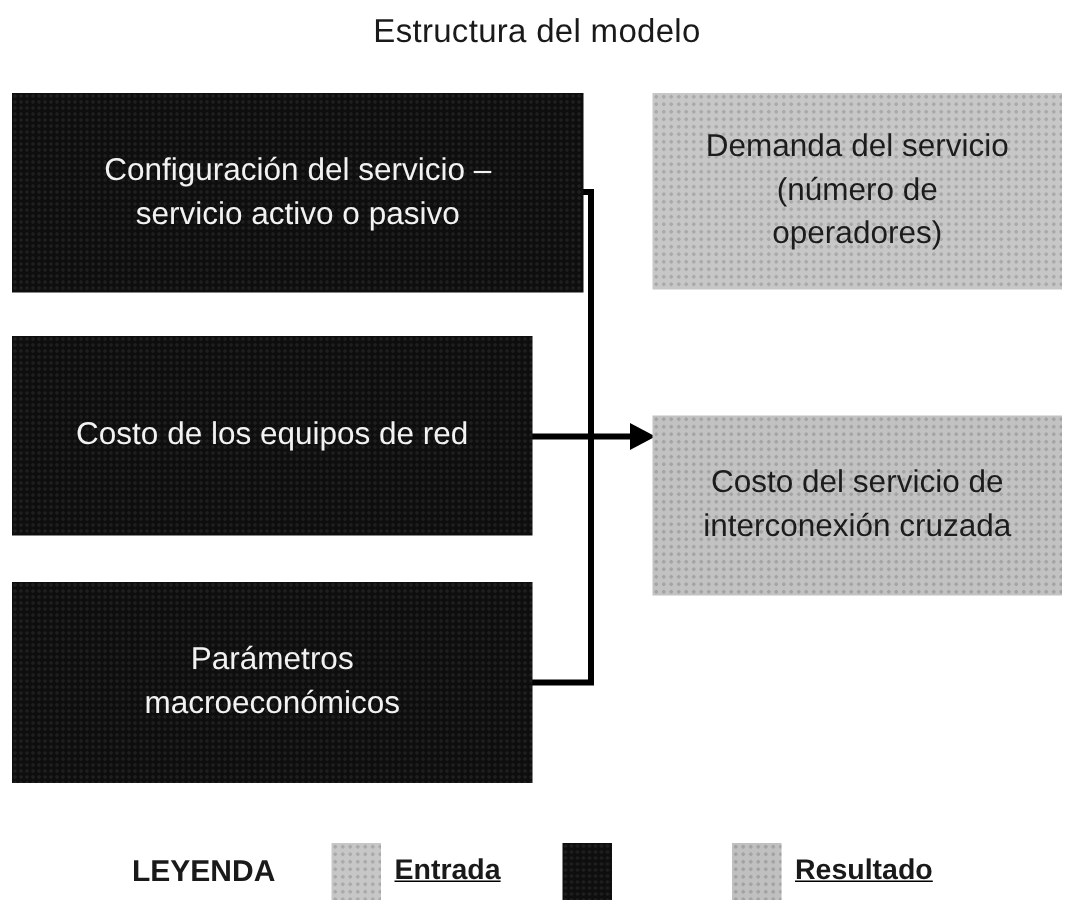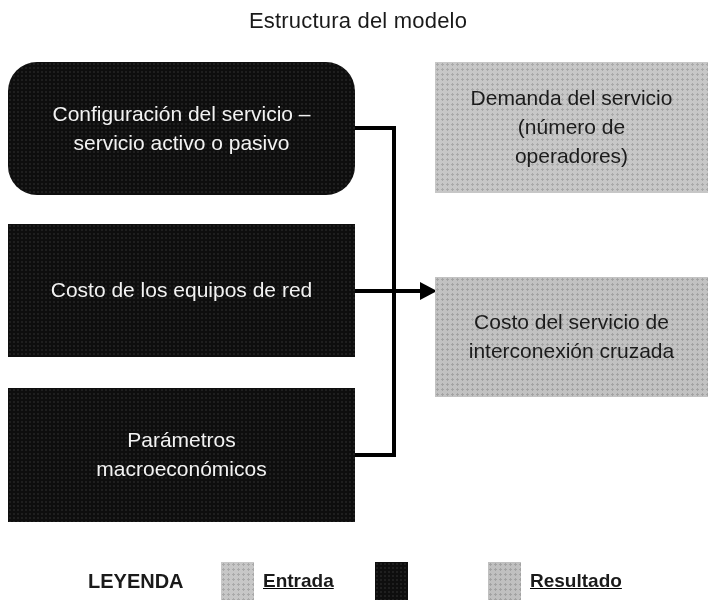--- a/index.html
+++ b/index.html
@@ -49,21 +49,21 @@
     background-size: 5px 5px;
     color: #1c1c1c;
   }
   .node-resultado {
     background-color: #c2c2c2;
     background-image: radial-gradient(rgba(85,85,85,0.28) 1px, transparent 1.2px);
     background-size: 5px 5px;
     color: #1c1c1c;
     margin-top: 45px;
   }
-  #box-configuracion { left: 8px;   top: 62px;  width: 347px; height: 133px; border-radius: 29px; }
+  #box-configuracion { left: 8px;   top: 62px;  width: 381px; height: 133px; }
   #box-costo-equipos { left: 8px;   top: 224px; width: 347px; height: 133px; }
   #box-parametros    { left: 8px;   top: 388px; width: 347px; height: 134px; }
   #box-demanda       { left: 435px; top: 62px;  width: 273px; height: 131px; }
   #box-costo-servicio{ left: 435px; top: 232px; width: 273px; height: 120px; }
 
   #connector-svg {
     position: absolute;
     left: 0;
     top: 0;
     pointer-events: none;

